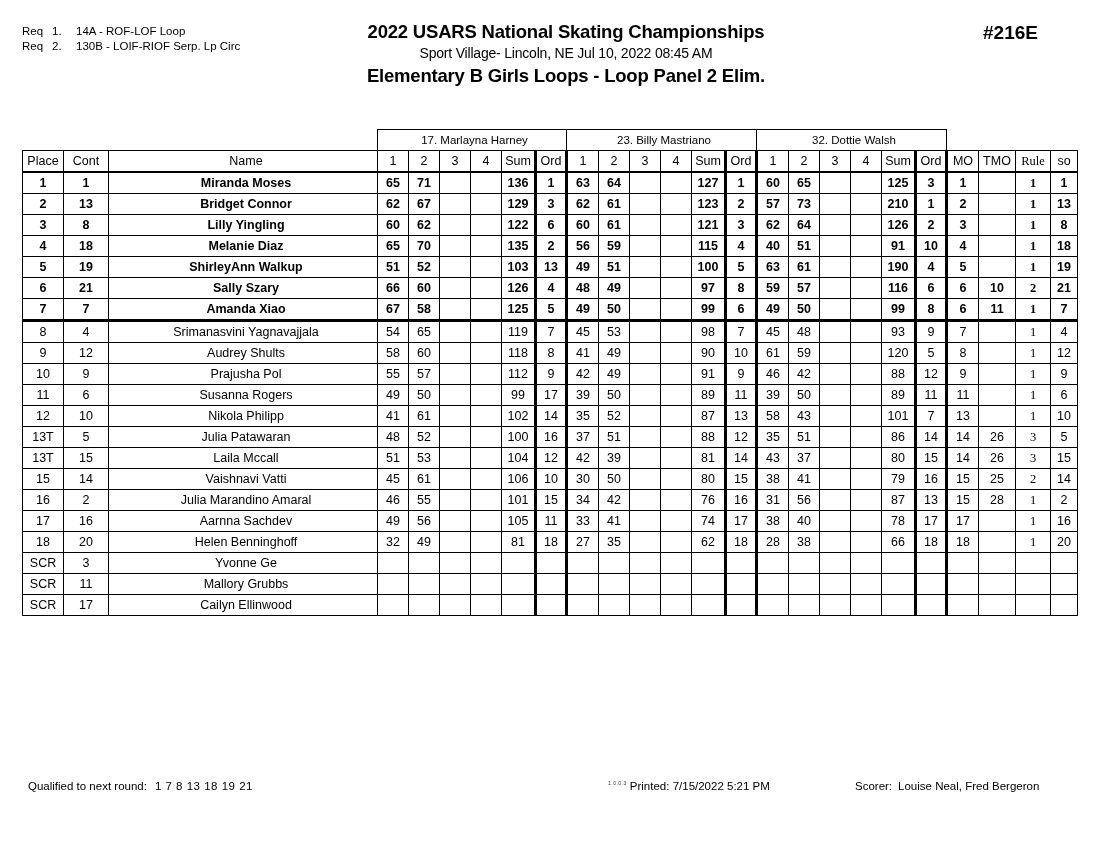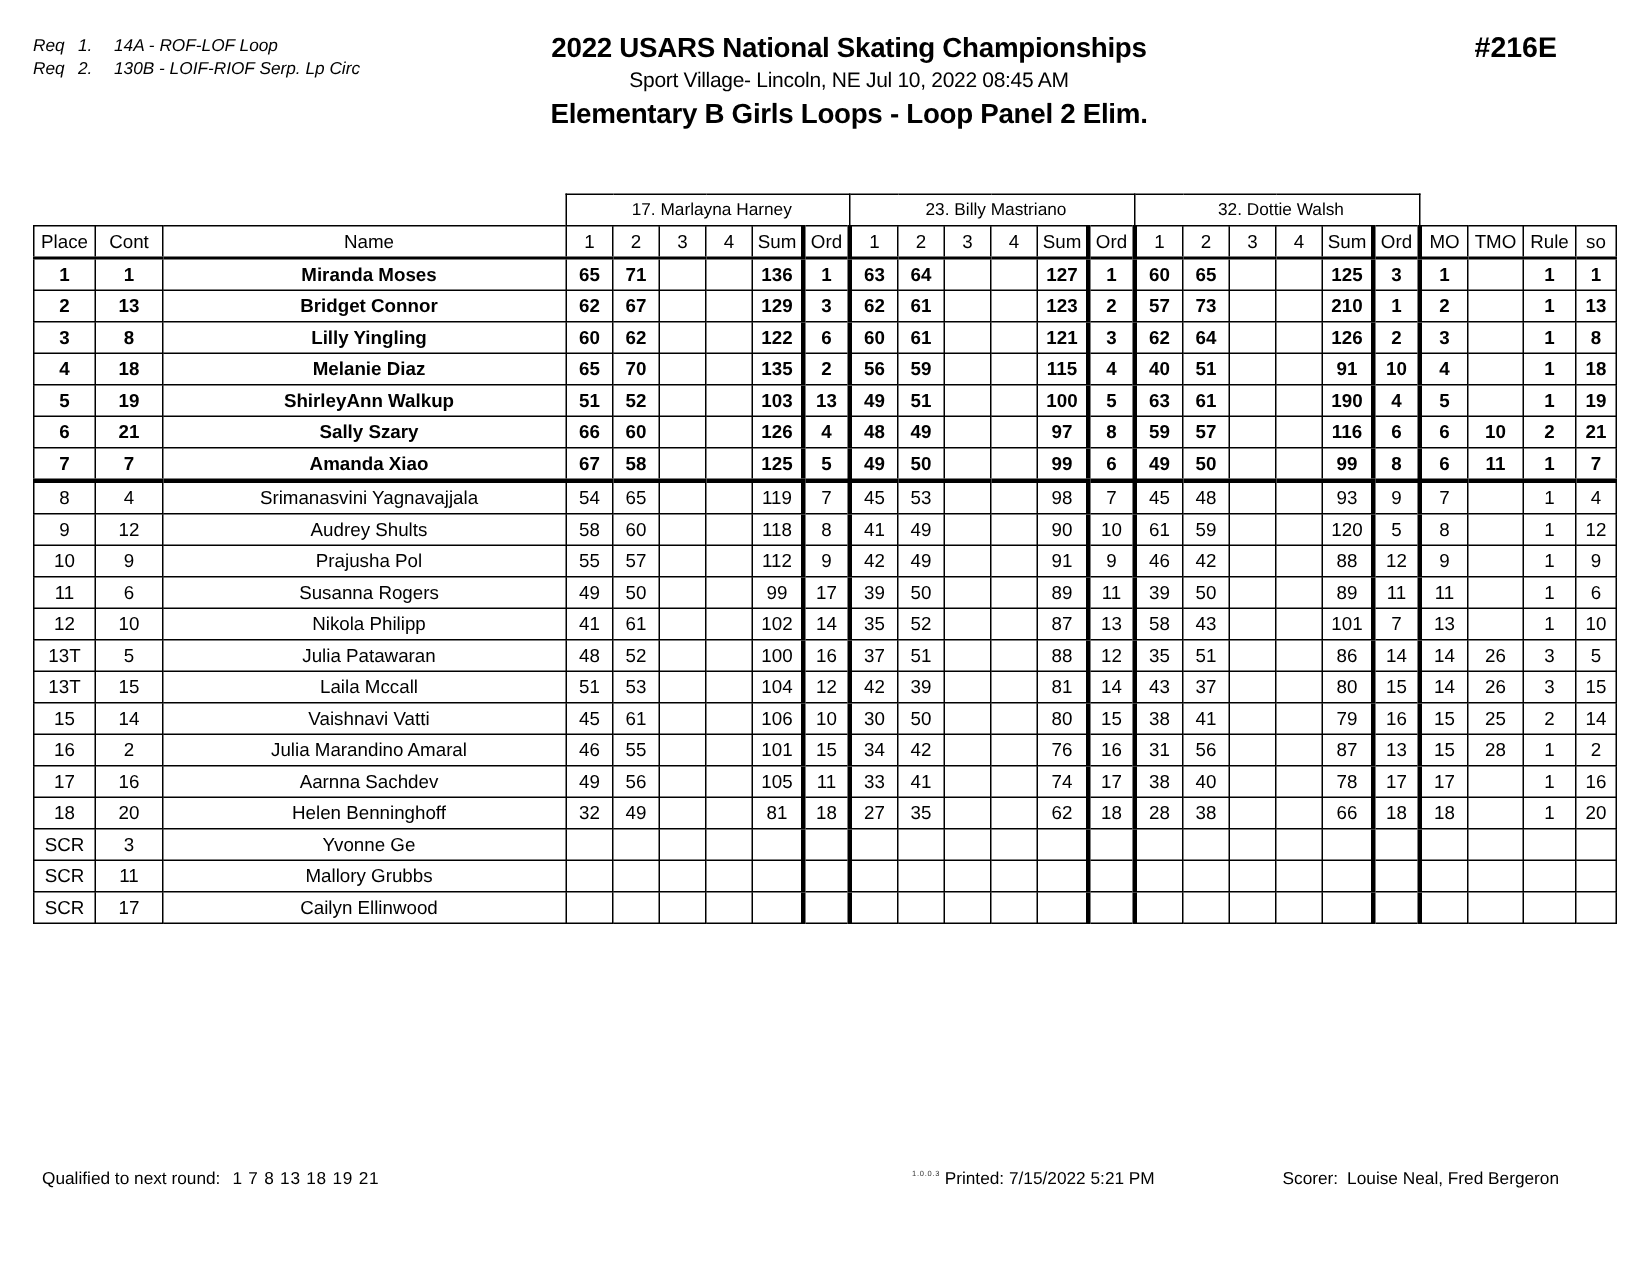--- a/index.html
+++ b/index.html
@@ -22,21 +22,21 @@
     height: 115px;
   }
   .req-block {
     position: absolute;
     left: 22px;
     top: 24px;
     font-size: 11.5px;
     line-height: 15px;
     white-space: nowrap;
   }
-  .req-line span { display: inline-block; font-style: italic; }
+  .req-line span { display: inline-block; }
   .req-word  { width: 30px; }
   .req-num   { width: 24px; }
 
   .title-block {
     position: absolute;
     left: 0;
     right: 0;
     top: 20px;
     text-align: center;
     width: 1100px;
@@ -105,21 +105,21 @@
 
   
   .c-place { width: 40px; }
   .c-cont  { width: 44px; }
   .c-name  { width: 262px; text-align: right; padding-left: 6px !important; }
   .c-sc    { width: 30px; }
   .c-sum   { width: 32px; }
   .c-ord   { width: 28px; font-weight: bold; }
   .c-mo    { width: 30px; }
   .c-tmo   { width: 36px; }
-  .c-rule  { width: 34px; }
+  .c-rule  { width: 34px; font-family: Liberation Serif, serif; }
   .c-so    { width: 26px; }
 
   
   .ord-cell {
     border-left: 3px solid #000 !important;
     border-right: 3px solid #000 !important;
   }
   
   tr.cutoff > td { border-bottom: 3px solid #000 !important; }
   

